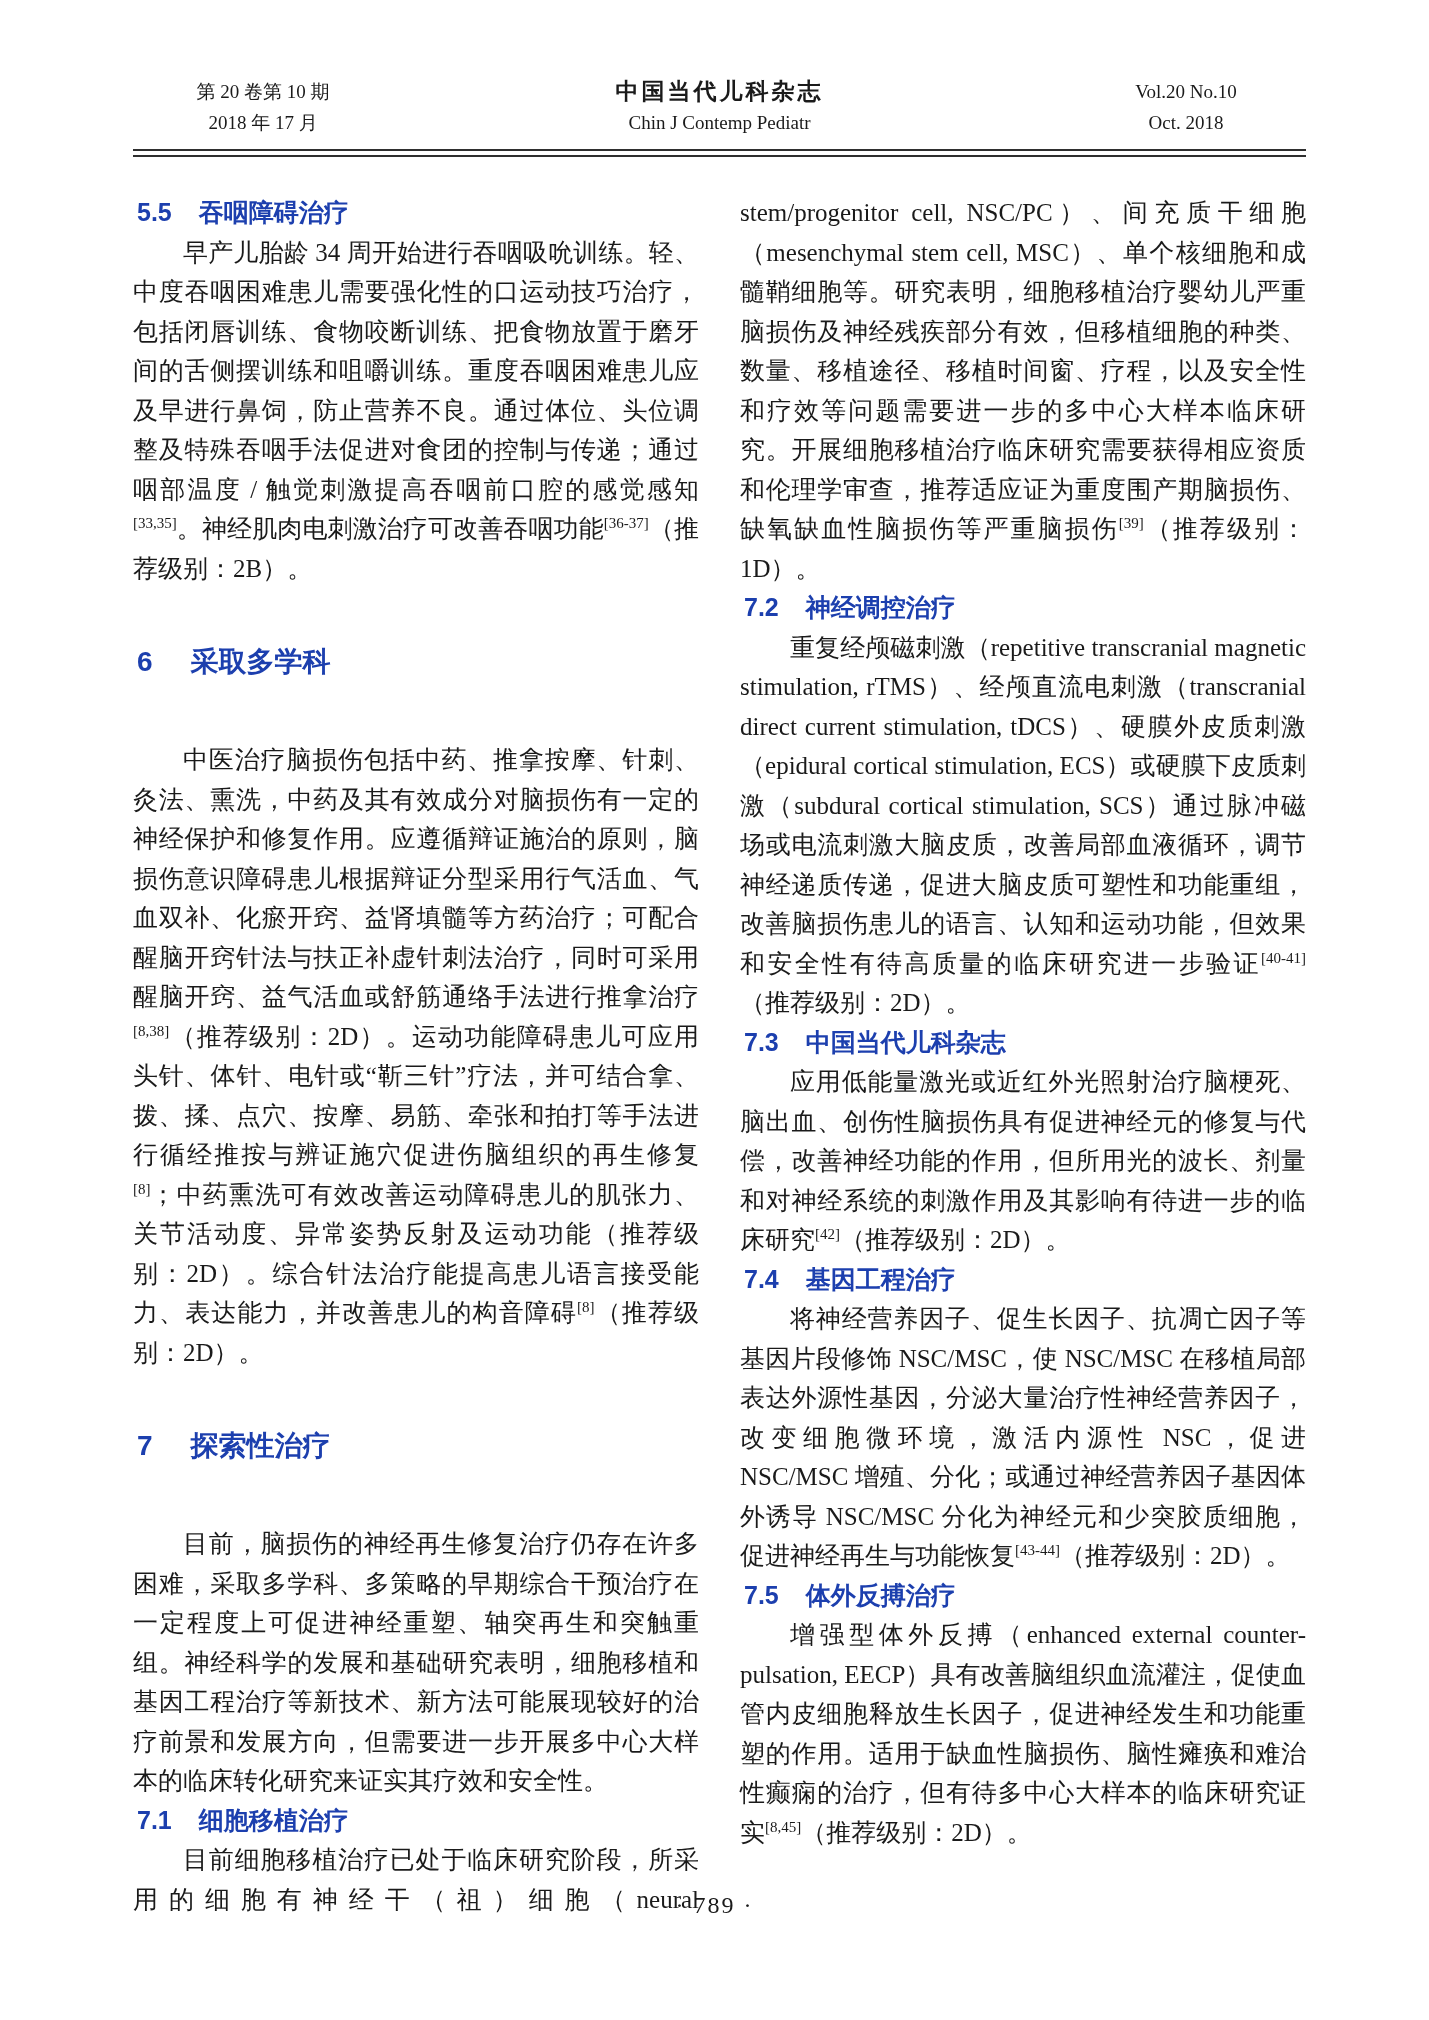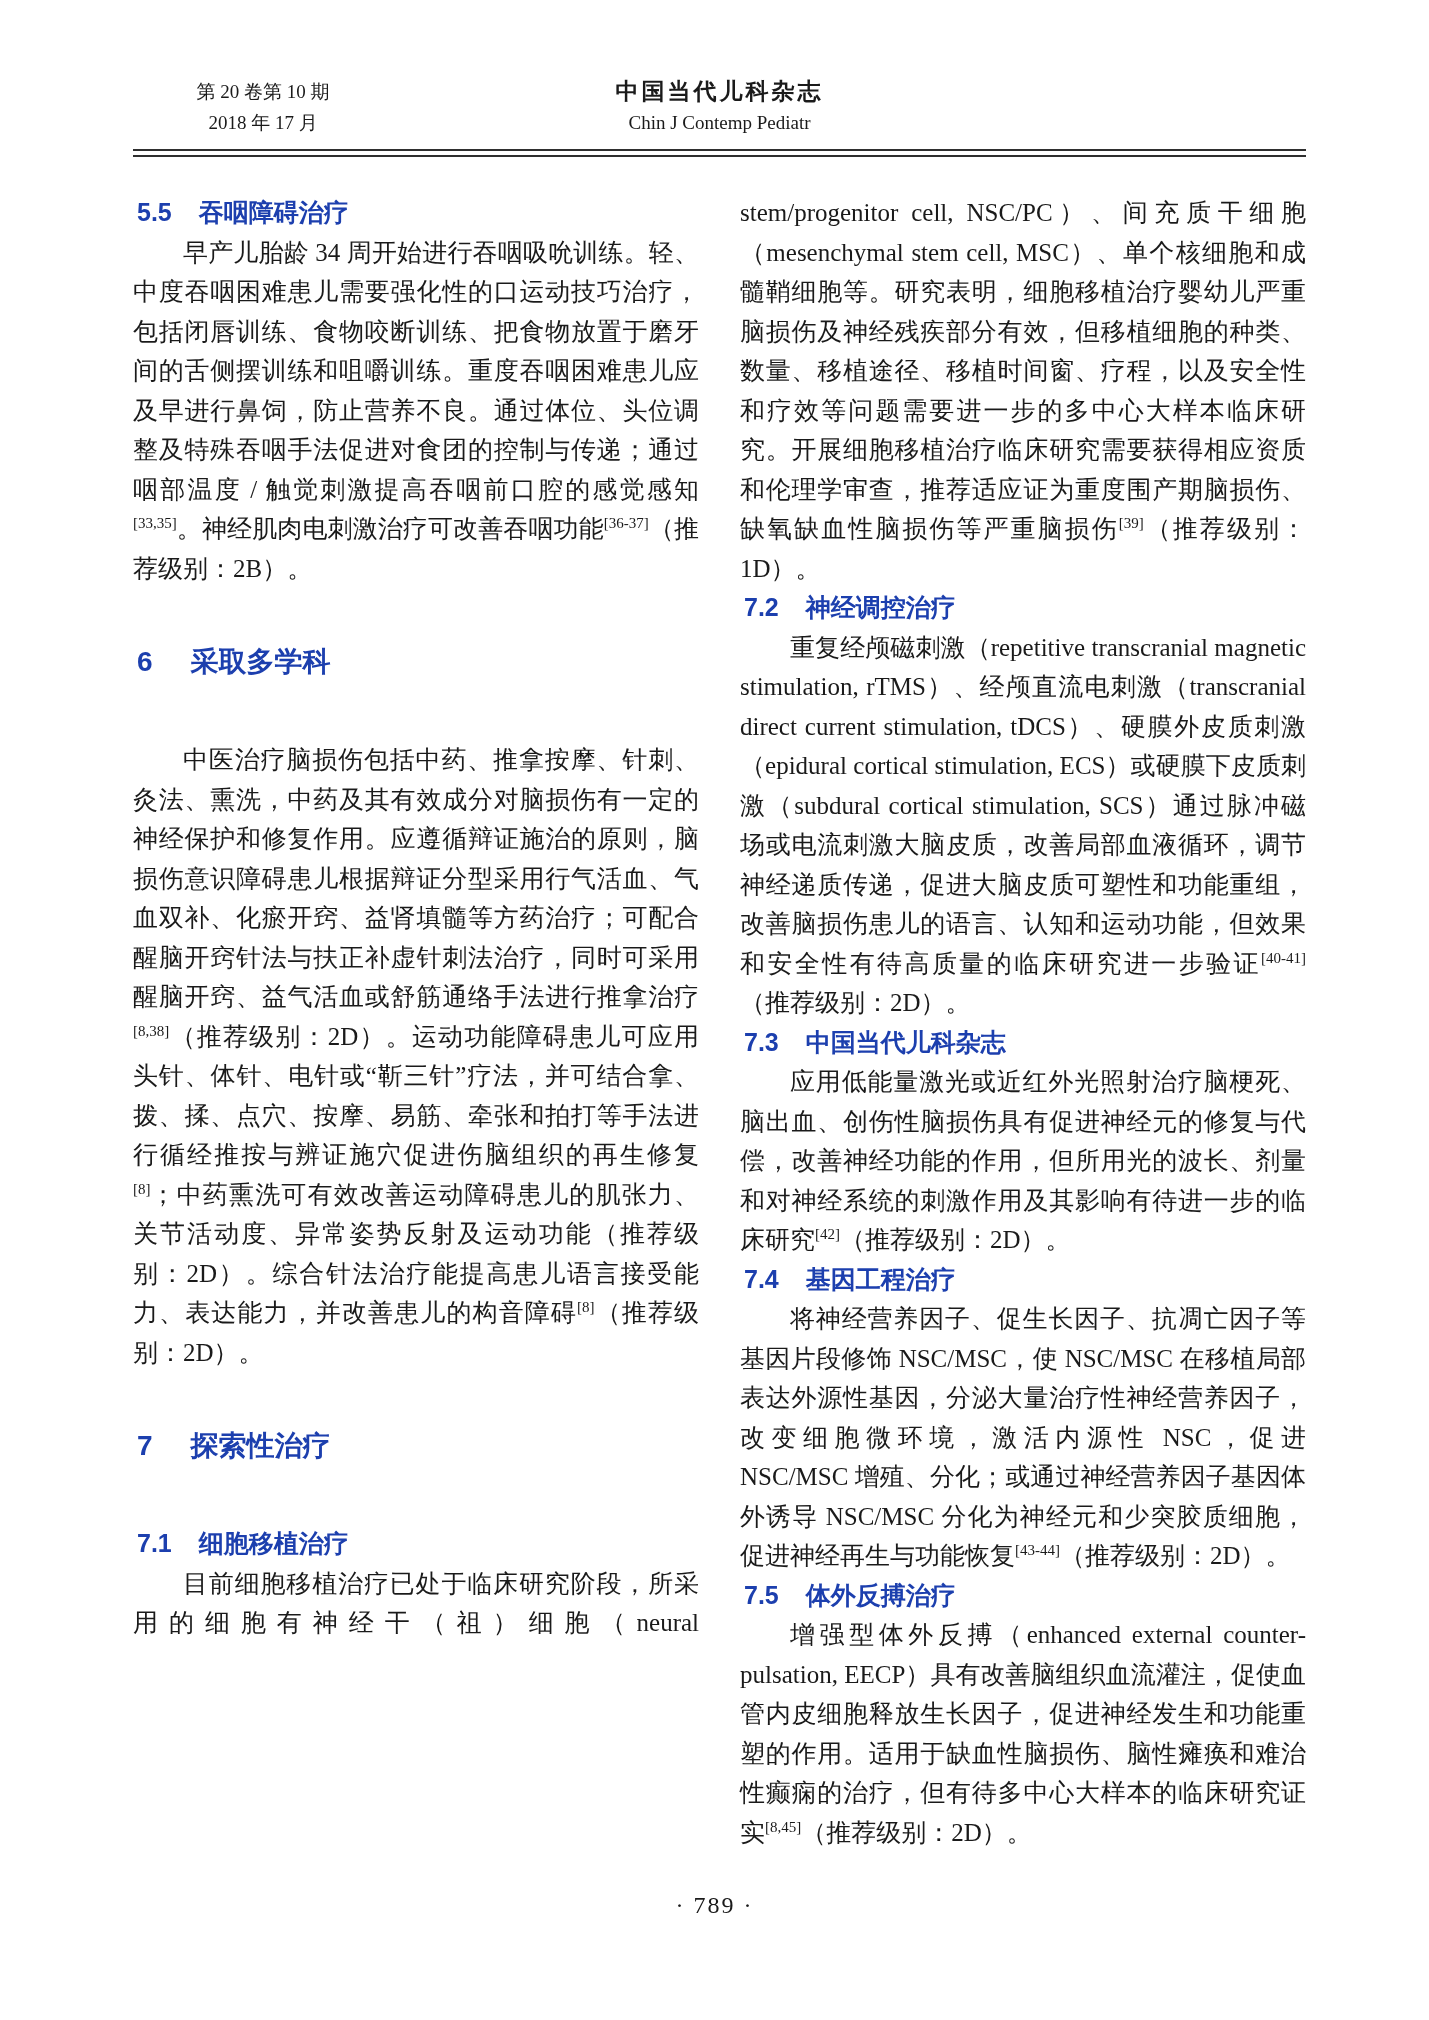--- a/index.html
+++ b/index.html
@@ -68,30 +68,35 @@
 
   <div class="jheader">
     <div class="jh-block jh-left">
       <div class="jh-line1">第 20 卷第 10 期</div>
       <div class="jh-line2">2018 年 17 月</div>
     </div>
     <div class="jh-block jh-center">
       <div class="jh-line1">中国当代儿科杂志</div>
       <div class="jh-line2">Chin J Contemp Pediatr</div>
     </div>
+    <div class="jh-block jh-right">
+      <div class="jh-line1">Vol.20 No.10</div>
+      <div class="jh-line2">Oct. 2018</div>
+    </div>
   </div>
 
   <div class="rule"></div>
 
   <div class="col col-left" id="col-left">
       <div class="h2"><span class="num">5.5</span><span class="ht">吞咽障碍治疗</span></div>
       <p class="indent">早产儿胎龄 34 周开始进行吞咽吸吮训练。轻、中度吞咽困难患儿需要强化性的口运动技巧治疗，包括闭唇训练、食物咬断训练、把食物放置于磨牙间的舌侧摆训练和咀嚼训练。重度吞咽困难患儿应及早进行鼻饲，防止营养不良。通过体位、头位调整及特殊吞咽手法促进对食团的控制与传递；通过咽部温度 / 触觉刺激提高吞咽前口腔的感觉感知<sup class="ref">[33,35]</sup>。神经肌肉电刺激治疗可改善吞咽功能<sup class="ref">[36-37]</sup>（推荐级别：2B）。</p>
       <div class="h1"><span class="num">6</span><span class="ht">采取多学科</span></div>
       <p class="indent">中医治疗脑损伤包括中药、推拿按摩、针刺、灸法、熏洗，中药及其有效成分对脑损伤有一定的神经保护和修复作用。应遵循辩证施治的原则，脑损伤意识障碍患儿根据辩证分型采用行气活血、气血双补、化瘀开窍、益肾填髓等方药治疗；可配合醒脑开窍针法与扶正补虚针刺法治疗，同时可采用醒脑开窍、益气活血或舒筋通络手法进行推拿治疗<sup class="ref">[8,38]</sup>（推荐级别：2D）。运动功能障碍患儿可应用头针、体针、电针或“靳三针”疗法，并可结合拿、拨、揉、点穴、按摩、易筋、牵张和拍打等手法进行循经推按与辨证施穴促进伤脑组织的再生修复<sup class="ref">[8]</sup>；中药熏洗可有效改善运动障碍患儿的肌张力、关节活动度、异常姿势反射及运动功能（推荐级别：2D）。综合针法治疗能提高患儿语言接受能力、表达能力，并改善患儿的构音障碍<sup class="ref">[8]</sup>（推荐级别：2D）。</p>
       <div class="h1"><span class="num">7</span><span class="ht">探索性治疗</span></div>
+      <p class="indent">目前，脑损伤的神经再生修复治疗仍存在许多困难，采取多学科、多策略的早期综合干预治疗在一定程度上可促进神经重塑、轴突再生和突触重组。神经科学的发展和基础研究表明，细胞移植和基因工程治疗等新技术、新方法可能展现较好的治疗前景和发展方向，但需要进一步开展多中心大样本的临床转化研究来证实其疗效和安全性。</p>
       <div class="h2"><span class="num">7.1</span><span class="ht">细胞移植治疗</span></div>
       <p class="indent jl">目前细胞移植治疗已处于临床研究阶段，所采用的细胞有神经干（祖）细胞（neural</p>
     </div>
   <div class="col col-right" id="col-right">
       <p class="">stem/progenitor cell, NSC/PC）、间充质干细胞（mesenchymal stem cell, MSC）、单个核细胞和成髓鞘细胞等。研究表明，细胞移植治疗婴幼儿严重脑损伤及神经残疾部分有效，但移植细胞的种类、数量、移植途径、移植时间窗、疗程，以及安全性和疗效等问题需要进一步的多中心大样本临床研究。开展细胞移植治疗临床研究需要获得相应资质和伦理学审查，推荐适应证为重度围产期脑损伤、缺氧缺血性脑损伤等严重脑损伤<sup class="ref">[39]</sup>（推荐级别：1D）。</p>
       <div class="h2"><span class="num">7.2</span><span class="ht">神经调控治疗</span></div>
       <p class="indent">重复经颅磁刺激（repetitive transcranial magnetic stimulation, rTMS）、经颅直流电刺激（transcranial direct current stimulation, tDCS）、硬膜外皮质刺激（epidural cortical stimulation, ECS）或硬膜下皮质刺激（subdural cortical stimulation, SCS）通过脉冲磁场或电流刺激大脑皮质，改善局部血液循环，调节神经递质传递，促进大脑皮质可塑性和功能重组，改善脑损伤患儿的语言、认知和运动功能，但效果和安全性有待高质量的临床研究进一步验证<sup class="ref">[40-41]</sup>（推荐级别：2D）。</p>
       <div class="h2"><span class="num">7.3</span><span class="ht">中国当代儿科杂志</span></div>
       <p class="indent">应用低能量激光或近红外光照射治疗脑梗死、脑出血、创伤性脑损伤具有促进神经元的修复与代偿，改善神经功能的作用，但所用光的波长、剂量和对神经系统的刺激作用及其影响有待进一步的临床研究<sup class="ref">[42]</sup>（推荐级别：2D）。</p>
       <div class="h2"><span class="num">7.4</span><span class="ht">基因工程治疗</span></div>

